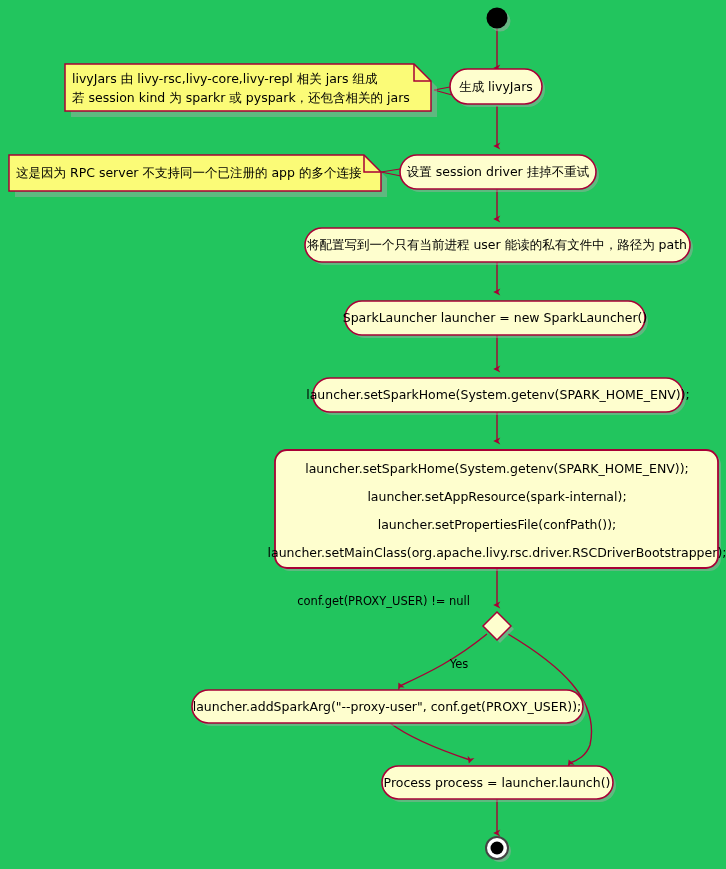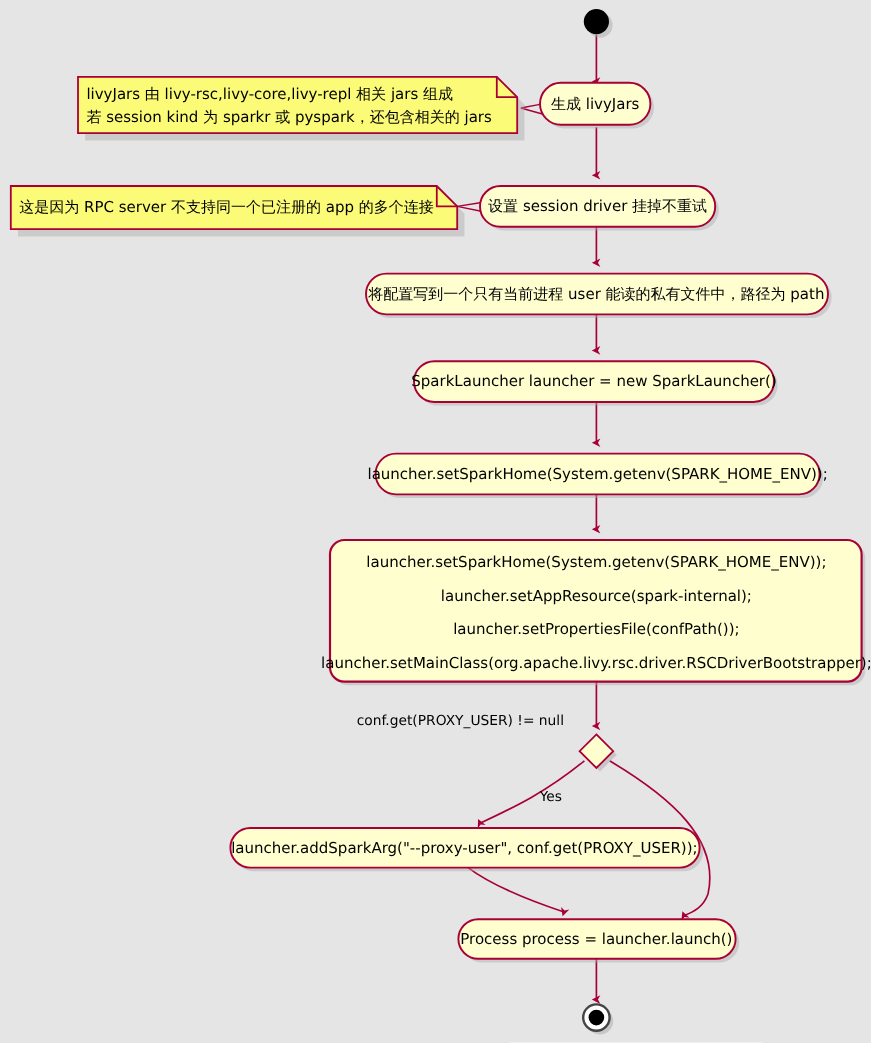--- a/index.html
+++ b/index.html
@@ -4,21 +4,21 @@
 <style>
   html, body {
     margin: 0;
     padding: 0;
     background: #FFFFFF;
   }
   #diagram-root {
     position: relative;
     width: 726px;
     height: 869px;
-    background: #e5e5e5;
+    background: #22c55e;
     font-family: "DejaVu Sans", sans-serif;
     overflow: hidden;
   }
   svg#uml-canvas {
     display: block;
     width: 726px;
     height: 869px;
   }
   .node-text, .note-text, .edge-label, .guard-label {
     font-family: "DejaVu Sans", sans-serif;

